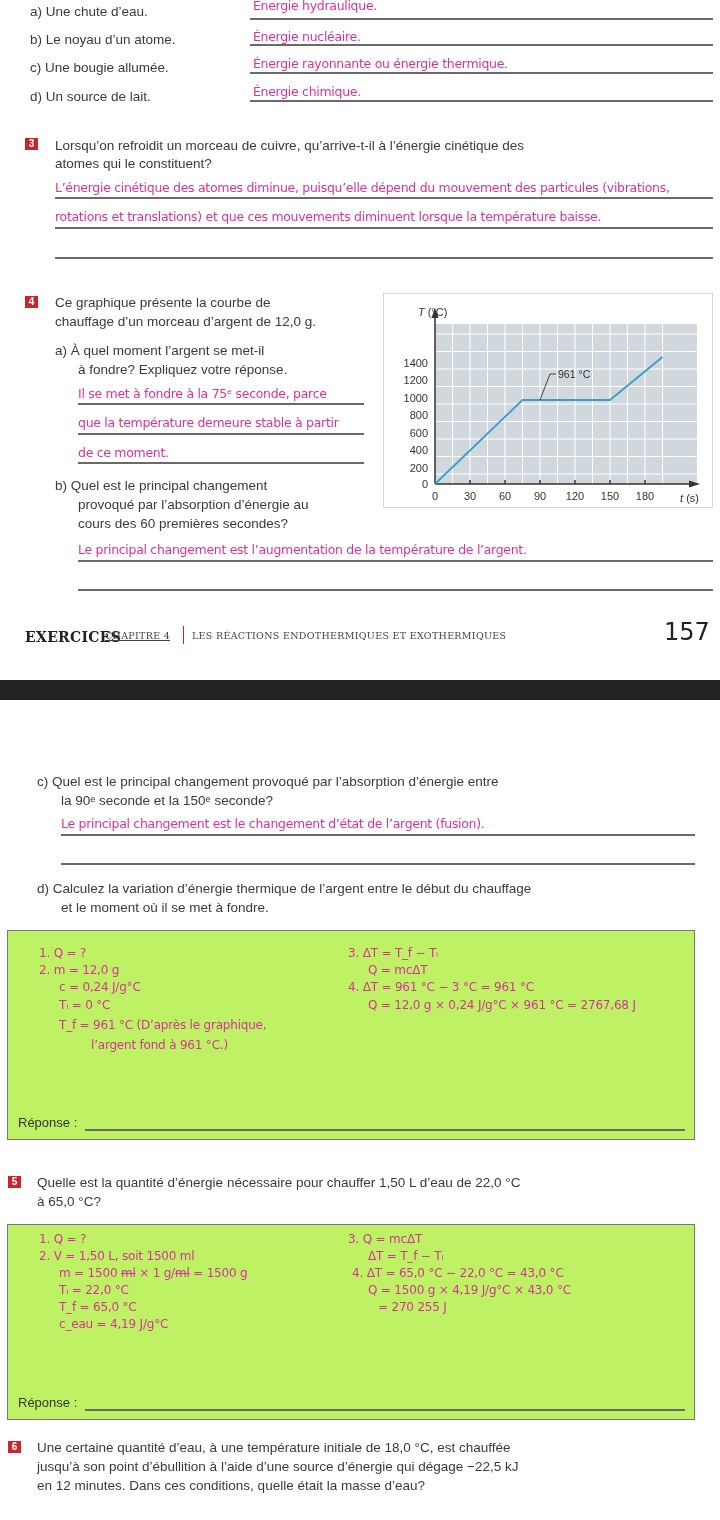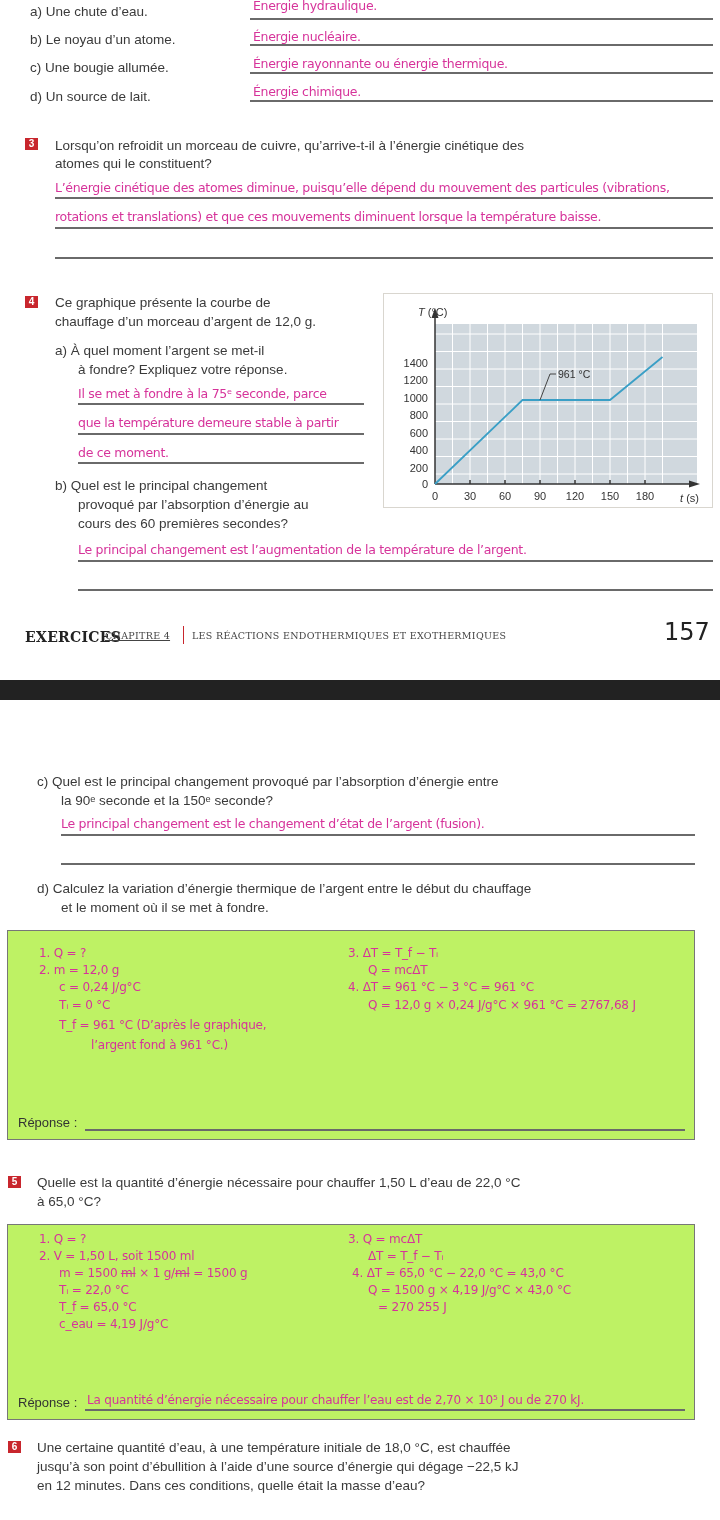--- a/index.html
+++ b/index.html
@@ -199,21 +199,20 @@
     <div class="calc" style="left:51px;top:74px;">T_f = 65,0 °C</div>
     <div class="calc" style="left:51px;top:91px;">c_eau = 4,19 J/g°C</div>
 
     <div class="calc" style="left:340px;top:6px;">3.  Q = mcΔT</div>
     <div class="calc" style="left:360px;top:23px;">ΔT = T_f − Tᵢ</div>
     <div class="calc" style="left:328px;top:40px;margin-left:16px;">4.  ΔT = 65,0 °C − 22,0 °C = 43,0 °C</div>
     <div class="calc" style="left:360px;top:57px;">Q = 1500 g × 4,19 J/g°C × 43,0 °C</div>
     <div class="calc" style="left:370px;top:74px;">= 270 255 J</div>
 
     <div class="abs rep-label" style="left:10px;top:170px;">Réponse :</div>
-    <div class="calc" style="left:79px;top:167px;">La quantité d’énergie nécessaire pour chauffer l’eau est de 2,70 × 10⁵ J ou de 270 kJ.</div>
     <div class="rule" style="left:77px;top:184px;width:600px;"></div>
   </div>
 </div>
 
 <div>
   <div class="badge" style="left:8px;top:1441px;">6</div>
   <div class="abs q" style="left:37px;top:1439px;">Une certaine quantité d’eau, à une température initiale de 18,0 °C, est chauffée</div>
   <div class="abs q" style="left:37px;top:1458px;">jusqu’à son point d’ébullition à l’aide d’une source d’énergie qui dégage −22,5 kJ</div>
   <div class="abs q" style="left:37px;top:1477px;">en 12 minutes. Dans ces conditions, quelle était la masse d’eau?</div>
 </div>

